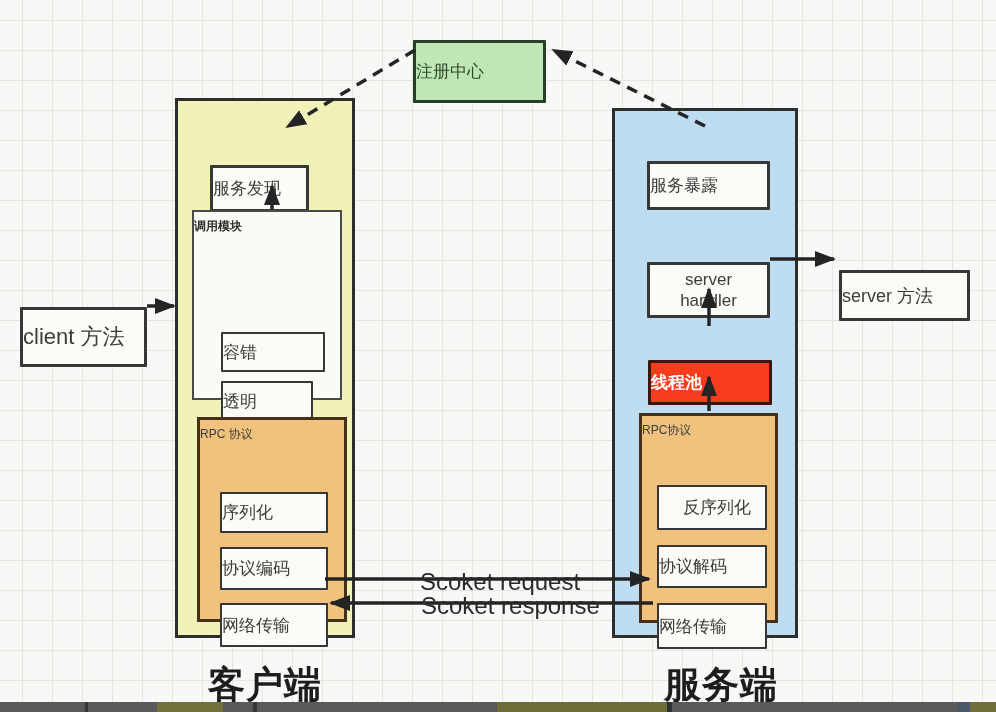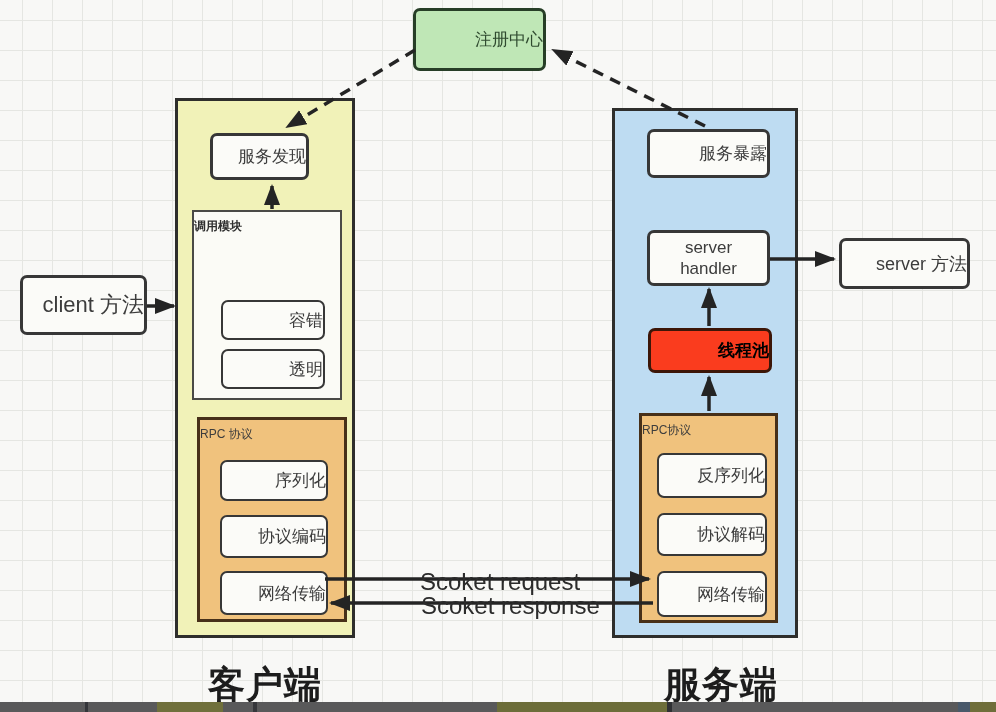--- a/index.html
+++ b/index.html
@@ -12,24 +12,25 @@
     background-image:
       linear-gradient(to right,#e5e6e2 1px,transparent 1px),
       linear-gradient(to bottom,#e5e6e2 1px,transparent 1px);
     background-size:30px 30px;
     background-position:-8px -10px;
   }
   .abs{position:absolute;box-sizing:border-box;}
   .box{
     background:#fbfbf8;
     border:3px solid #373737;
-    display:flex;align-items:center;justify-content:flex-end;
+    display:flex;align-items:center;justify-content:flex-start;
     text-align:center;
     font-size:17px;color:#3c3c3c;
-    border-radius:7px;
+    border-radius:1px;
+    margin-top:32px;
   }
   .column{
     border:3px solid #2e2e2c;
   }
   .panel{
     border:2px solid #4a4a46;
     background:#fbfbf6;
   }
   .panel-title{
     position:absolute;top:6px;left:0;right:0;
@@ -41,21 +42,21 @@
   }
   .protocol .panel-title{font-weight:normal;color:#3d3d3d;}
   .registry{
     background:#bfe7b6;
     border:3px solid #273e27;
     color:#2f4a2f;
   }
   .thread-pool{
     background:#fa3c1e;
     border:3px solid #3c1608;
-    color:#000000;
+    color:#ffffff;
     font-weight:bold;
   }
   .col-label{
     font-size:37px;font-weight:bold;color:#1d1d1d;
     text-align:center;letter-spacing:1px;
   }
   .line-label{
     font-size:24px;color:#2b2b2b;
     white-space:nowrap;
     z-index:6;
@@ -107,21 +108,21 @@
 
   <div class="abs box" style="left:210px;top:133px;width:99px;height:47px;">
     <span>服务发现</span>
   </div>
 
   <div class="abs panel" style="left:192px;top:210px;width:150px;height:190px;">
     <div class="panel-title">调用模块</div>
     <div class="abs box" style="left:27px;top:88px;width:104px;height:40px;border-width:2.5px;">
       <span>容错</span>
     </div>
-    <div class="abs box" style="left:27px;top:137px;width:104px;height:40px;border-width:2.5px;">
+    <div class="abs box" style="left:27px;top:137px;width:92px;height:40px;border-width:2.5px;">
       <span>透明</span>
     </div>
   </div>
 
   <div class="abs panel protocol" style="left:197px;top:417px;width:150px;height:205px;">
     <div class="panel-title">RPC 协议</div>
     <div class="abs box" style="left:20px;top:40px;width:108px;height:41px;border-width:2.5px;">
       <span>序列化</span>
     </div>
     <div class="abs box" style="left:20px;top:95px;width:108px;height:43px;border-width:2.5px;">
@@ -147,21 +148,21 @@
   <div class="abs box" style="left:647px;top:230px;width:123px;height:56px;line-height:1.25;padding:0 18px;">
     <span>server handler</span>
   </div>
 
   <div class="abs box thread-pool" style="left:648px;top:328px;width:124px;height:45px;">
     <span>线程池</span>
   </div>
 
   <div class="abs panel protocol" style="left:639px;top:413px;width:139px;height:210px;">
     <div class="panel-title">RPC协议</div>
-    <div class="abs box" style="left:15px;top:37px;width:110px;height:45px;border-width:2.5px;">
+    <div class="abs box" style="left:15px;top:37px;width:110px;height:45px;border-width:2.5px;padding-left:24px;">
       <span>反序列化</span>
     </div>
     <div class="abs box" style="left:15px;top:97px;width:110px;height:43px;border-width:2.5px;">
       <span>协议解码</span>
     </div>
     <div class="abs box" style="left:15px;top:155px;width:110px;height:46px;border-width:2.5px;">
       <span>网络传输</span>
     </div>
   </div>
 

